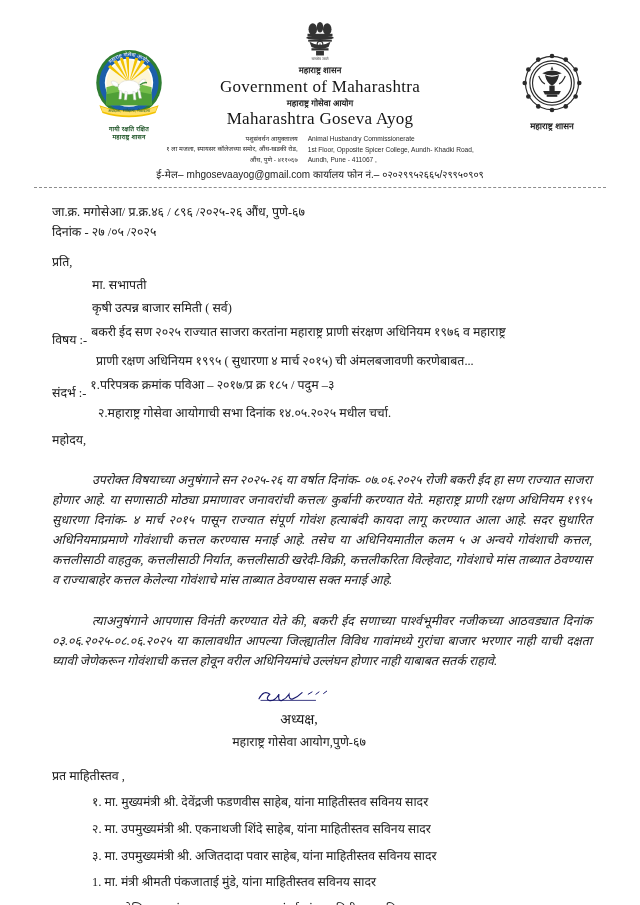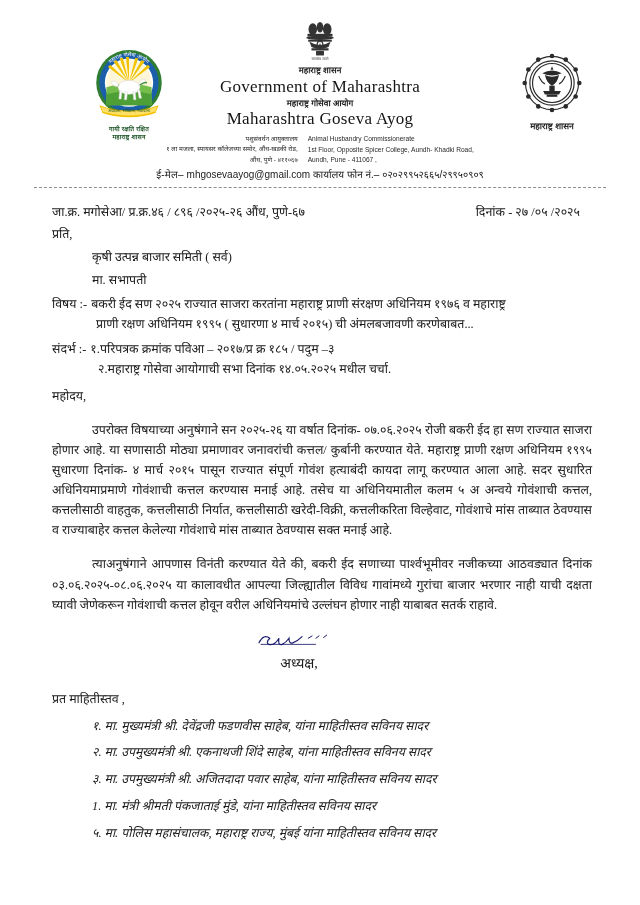--- a/index.html
+++ b/index.html
@@ -144,46 +144,47 @@
 
   
   .body {
     padding: 10px 48px 0 52px;
     font-size: 12.4px;
     line-height: 1.62;
   }
 
   .row-ref {
     display: flex;
-    justify-content: space-between;
     align-items: baseline;
     margin-top: 4px;
+    flex-direction: column;
   }
   .ref-no { white-space: nowrap; }
   .ref-date { white-space: nowrap; padding-right: 12px; }
 
-  .to-label { margin-top: 2px; }
+  .to-label { margin-top: 10px; }
   .to-line { padding-left: 40px; margin-top: 3px; }
 
   .labeled {
     display: flex;
     margin-top: 4px;
   }
-  .labeled .lbl { white-space: nowrap; flex: 0 0 auto; }
+  .labeled .lbl { white-space: nowrap; flex: 0 0 auto; margin-top: 8px; }
   .labeled .val { padding-left: 4px; text-align: justify; }
   .indent-1 { padding-left: 44px; }
   .indent-2 { padding-left: 46px; }
 
   .salut { margin-top: 7px; }
 
   p.para {
-    margin: 14px 0 0 0;
+    margin: 20px 0 0 0;
     text-align: justify;
     text-justify: inter-word;
     text-indent: 40px;
+    font-style: italic;
   }
 
   
   .sign-block {
     margin-top: 14px;
     text-align: center;
     padding-right: 46px;
   }
   .sign-scribble {
     height: 20px;
@@ -197,21 +198,20 @@
   .copy-head { margin-top: 14px; }
   ol.copy-list {
     list-style: none;
     margin: 4px 0 0 0;
     padding: 0 0 0 40px;
   }
   ol.copy-list li {
     margin-top: 7px;
     white-space: nowrap;
     font-size: 12.3px;
-    font-style: italic;
   }
 </style>
 </head>
 <body>
 
 <div class="page">
 
   <div class="letterhead">
 
     <div class="logo-left">
@@ -339,22 +339,22 @@
   <hr class="rule">
 
   <div class="body">
 
     <div class="row-ref">
       <div class="ref-no">जा.क्र. मगोसेआ/ प्र.क्र.४६ /  ८९६  /२०२५-२६ औंध, पुणे-६७</div>
       <div class="ref-date">दिनांक - २७ /०५ /२०२५</div>
     </div>
 
     <div class="to-label">प्रति,</div>
+    <div class="to-line">मा. सभापती</div>
     <div class="to-line">कृषी उत्पन्न बाजार समिती ( सर्व)</div>
-    <div class="to-line">मा. सभापती</div>
 
     <div class="labeled">
       <span class="lbl">विषय :-</span>
       <span class="val">बकरी ईद सण २०२५ राज्यात साजरा करतांना महाराष्ट्र प्राणी संरक्षण अधिनियम १९७६ व महाराष्ट्र</span>
     </div>
     <div class="indent-1">प्राणी रक्षण अधिनियम १९९५ ( सुधारणा ४ मार्च २०१५) ची अंमलबजावणी करणेबाबत...</div>
 
     <div class="labeled">
       <span class="lbl">संदर्भ :-</span>
       <span class="val">१.परिपत्रक क्रमांक पविआ – २०१७/प्र क्र १८५ / पदुम –३</span>
@@ -366,20 +366,21 @@
     <p class="para">उपरोक्त विषयाच्या अनुषंगाने सन २०२५-२६ या वर्षात  दिनांक- ०७.०६.२०२५  रोजी बकरी ईद हा सण राज्यात साजरा होणार आहे. या सणासाठी मोठ्या प्रमाणावर जनावरांची कत्तल/ कुर्बानी करण्यात येते. महाराष्ट्र प्राणी रक्षण अधिनियम १९९५ सुधारणा दिनांक- ४ मार्च २०१५ पासून राज्यात संपूर्ण गोवंश हत्याबंदी कायदा लागू करण्यात आला आहे. सदर सुधारित अधिनियमाप्रमाणे गोवंशाची कत्तल करण्यास मनाई आहे. तसेच या अधिनियमातील कलम ५ अ  अन्वये गोवंशाची कत्तल, कत्तलीसाठी वाहतुक, कत्तलीसाठी निर्यात, कत्तलीसाठी खरेदी-विक्री, कत्तलीकरिता विल्हेवाट, गोवंशाचे मांस ताब्यात ठेवण्यास व राज्याबाहेर कत्तल केलेल्या गोवंशाचे मांस ताब्यात ठेवण्यास सक्त  मनाई आहे.</p>
     <p class="para">त्याअनुषंगाने आपणास विनंती करण्यात येते की,  बकरी ईद सणाच्या पार्श्वभूमीवर नजीकच्या आठवड्यात दिनांक ०३.०६.२०२५-०८.०६.२०२५ या कालावधीत  आपल्या  जिल्ह्यातील विविध गावांमध्ये गुरांचा बाजार भरणार नाही याची दक्षता घ्यावी  जेणेकरून  गोवंशाची कत्तल होवून वरील अधिनियमांचे उल्लंघन होणार नाही याबाबत सतर्क राहावे.</p>
 
     <div class="sign-block">
       <svg class="sign-scribble" viewBox="0 0 120 26" aria-hidden="true">
         <path d="M8 18 q6 -12 14 -6 q-6 6 -1 8 q7 2 13 -8 q-2 10 4 8 q5 -2 9 -8 q0 8 5 6 q6 -2 12 -8" fill="none" stroke="#1a1a6e" stroke-width="1.5" stroke-linecap="round"></path>
         <path d="M72 12 l5 -3 M82 12 l4 -3 M92 11 l4 -3" stroke="#1a1a6e" stroke-width="1.3" stroke-linecap="round"></path>
         <path d="M10 20 h72" stroke="#1a1a6e" stroke-width="1.1"></path>
       </svg>
       <div class="sign-role">अध्यक्ष,</div>
+      <div class="sign-office">महाराष्ट्र गोसेवा आयोग,पुणे-६७</div>
     </div>
 
     <div class="copy-head">प्रत माहितीस्तव ,</div>
     <ol class="copy-list">
       <li>१. मा. मुख्यमंत्री  श्री. देवेंद्रजी फडणवीस साहेब, यांना माहितीस्तव सविनय सादर</li>
       <li>२. मा. उपमुख्यमंत्री श्री. एकनाथजी शिंदे साहेब, यांना माहितीस्तव सविनय सादर</li>
       <li>३. मा. उपमुख्यमंत्री श्री. अजितदादा पवार साहेब, यांना माहितीस्तव सविनय सादर</li>
       <li>1. मा. मंत्री श्रीमती पंकजाताई मुंडे,  यांना माहितीस्तव सविनय सादर</li>
       <li>५. मा. पोलिस महासंचालक, महाराष्ट्र राज्य, मुंबई यांना माहितीस्तव सविनय सादर</li>
     </ol>

